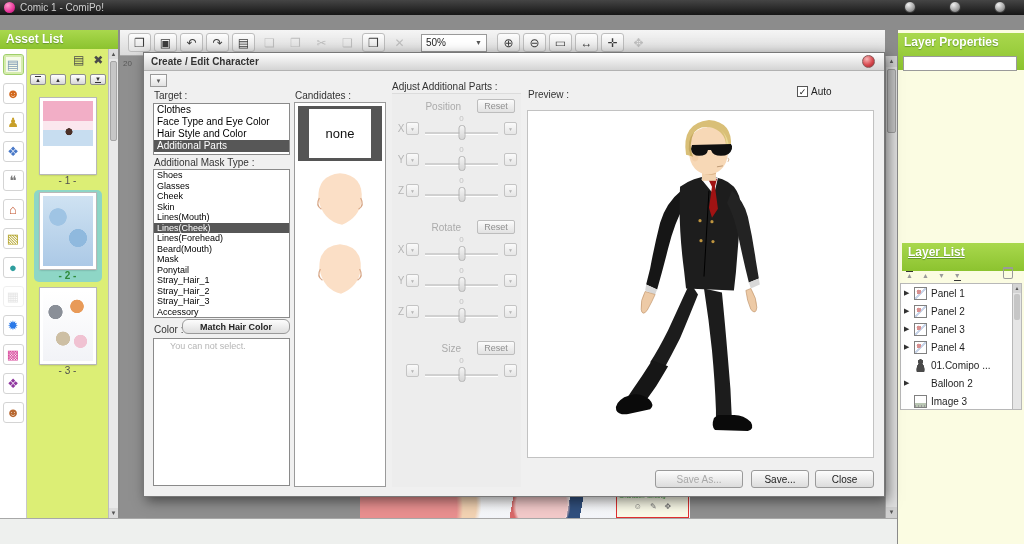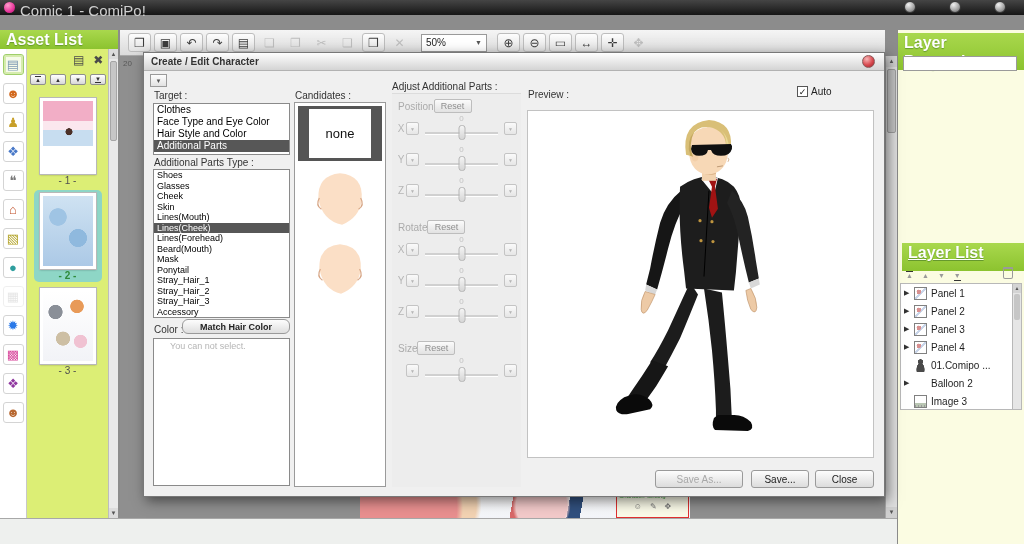--- a/index.html
+++ b/index.html
@@ -1,34 +1,34 @@
 <!DOCTYPE html>
 <html><head>
 <meta charset="utf-8">
 <style>
   html,body{margin:0;padding:0;}
   #app{position:relative;width:1024px;height:544px;background:#8c8c8c;font-family:"Liberation Sans",sans-serif;overflow:hidden;-webkit-font-smoothing:antialiased;}
   
   .titlebar{position:absolute;left:0;top:0;width:1024px;height:15px;background:linear-gradient(#454545,#161616);}
   .logo{position:absolute;left:4px;top:2px;width:11px;height:11px;border-radius:50%;background:radial-gradient(circle at 35% 30%,#ff9ecb,#e8359b 60%,#a6126b);}
-  .win-title{position:absolute;left:20px;top:2px;font-size:15px;color:#cfcfcf;}
+  .win-title{position:absolute;left:20px;top:2px;font-size:10px;color:#cfcfcf;}
   .win-controls{position:absolute;right:18px;top:1px;display:flex;gap:33px;}
   .winbtn{width:12px;height:12px;border-radius:50%;background:radial-gradient(circle at 35% 28%,#f2f2f2,#a8a8a8 55%,#636363);border:1px solid #3a3a3a;box-sizing:border-box;}
   
   .menubar{position:absolute;left:0;top:15px;width:1024px;height:15px;background:#3a3a3a;border-bottom:1px solid #202020;display:flex;align-items:center;}
   .menu-item{font-size:10px;color:#ececec;padding:0 9px;line-height:15px;}
   
   .toolbar{position:absolute;left:120px;top:30px;width:765px;height:26px;background:linear-gradient(#f5f5f5,#dadada);border-bottom:1px solid #a8a8a8;display:flex;align-items:center;padding-left:8px;box-sizing:border-box;}
   .tb-icons{display:flex;gap:3px;}
   .tb-btn{width:23px;height:19px;display:flex;align-items:center;justify-content:center;font-size:12px;color:#3c3c3c;background:linear-gradient(#fdfdfd,#e3e3e3);border:1px solid #bdbdbd;border-radius:3px;box-sizing:border-box;}
   .tb-btn.disabled{color:#bdbdbd;background:none;border-color:transparent;}
   .zoom-combo{width:56px;height:16px;background:#fff;border:1px solid #9a9a9a;font-size:10px;color:#222;display:flex;align-items:center;justify-content:space-between;padding:0 4px;margin:0 10px;}
   .zoom-combo .carat{font-size:7px;color:#555;}
   
-  .panel-header{background:linear-gradient(#a9d84d,#8cc32f);color:#fff;font-weight:bold;font-size:16px;line-height:19px;padding-left:6px;text-shadow:0 1px 1px rgba(90,140,40,.8);}
+  .panel-header{background:linear-gradient(#a9d84d,#8cc32f);color:#fff;font-weight:bold;font-size:12px;line-height:19px;padding-left:6px;text-shadow:0 1px 1px rgba(90,140,40,.8);}
   
   .asset-header{position:absolute;left:0;top:30px;width:118px;height:19px;box-sizing:border-box;}
   .asset-cats{position:absolute;left:0;top:49px;width:27px;height:469px;background:#fff;border-right:1px solid #c8c8c8;box-sizing:border-box;display:flex;flex-direction:column;align-items:center;padding-top:5px;gap:8px;}
   .cat-icon{width:21px;height:21px;border:1px solid #d4d4d4;border-radius:3px;background:#fff;display:flex;align-items:center;justify-content:center;font-size:13px;box-sizing:border-box;}
   .cat-icon.selected{border-color:#9fcf6a;box-shadow:0 0 0 2px #d6ecae inset;background:#f6fbe9;}
   .cat-icon.disabled{opacity:.35;}
   .asset-body{position:absolute;left:27px;top:49px;width:81px;height:469px;background:#dcee75;}
   .asset-actions{position:absolute;left:46px;top:4px;display:flex;gap:9px;}
   .asset-act{font-size:12px;color:#4a4a4a;}
   .asset-order{position:absolute;left:3px;top:25px;display:flex;gap:4px;}
@@ -125,21 +125,21 @@
   .match-btn{position:absolute;left:38px;top:266px;width:108px;height:15px;font-size:9px;font-weight:bold;color:#222;background:linear-gradient(#fdfdfd,#dedede);border:1px solid #9a9a9a;border-radius:6px;padding:0;font-family:"Liberation Sans",sans-serif;}
   .color-note{position:absolute;left:9px;top:285px;width:137px;height:148px;background:#fff;border:1px solid #8a8a8a;box-sizing:border-box;font-size:9px;color:#b5b5b5;padding:2px 16px;}
   .lbl-cand{left:151px;top:37px;}
   .cand-panel{position:absolute;left:150px;top:49px;width:92px;height:385px;background:#fff;border:1px solid #9a9a9a;box-sizing:border-box;}
   .cand-none{margin:3px auto 0;width:84px;height:55px;background:#555;display:flex;align-items:center;justify-content:center;}
   .none-inner{width:62px;height:49px;background:#fff;font-size:13px;color:#111;display:flex;align-items:center;justify-content:center;}
   .cand-face{width:66px;height:62px;margin:8px auto 0;}
   .cand-face svg{width:100%;height:100%;}
   .lbl-adjust{left:248px;top:28px;}
   .adjust-panel{position:absolute;left:248px;top:40px;width:129px;height:394px;background:#ededed;border-top:1px solid #dcdcdc;box-sizing:border-box;}
-  .adj-head{display:flex;justify-content:flex-start;align-items:center;padding:5px 6px 0 6px;}
+  .adj-head{display:flex;justify-content:flex-end;align-items:center;padding:5px 6px 0 6px;gap:16px;}
   .adj-head.gap{margin-top:9px;}
   .adj-name{font-size:10px;color:#ababab;}
   .reset-btn{width:38px;height:14px;font-size:9px;color:#8f8f8f;background:linear-gradient(#fbfbfb,#e2e2e2);border:1px solid #bdbdbd;border-radius:2px;padding:0;font-family:"Liberation Sans",sans-serif;}
   .slider-row{display:flex;align-items:center;height:31px;padding:0 4px;}
   .axis{width:10px;font-size:10px;color:#b5b5b5;text-align:center;}
   .spin{width:13px;height:13px;border:1px solid #c4c4c4;background:linear-gradient(#fafafa,#e6e6e6);border-radius:2px;font-size:5px;color:#b5b5b5;display:flex;align-items:center;justify-content:center;box-sizing:border-box;}
   .track-wrap{flex:1;position:relative;height:31px;margin:0 4px;}
   .s-val{position:absolute;left:50%;top:1px;transform:translateX(-50%);font-size:8px;color:#c2c2c2;}
   .track{position:absolute;left:2px;right:2px;top:19px;height:2px;background:#d0d0d0;border-bottom:1px solid #fff;}
   .thumbp{position:absolute;left:50%;top:12px;transform:translateX(-50%);width:7px;height:15px;background:linear-gradient(#f4f4f4,#d6d6d6);border:1px solid #b5b5b5;border-radius:3px;box-sizing:border-box;}
@@ -416,21 +416,21 @@
     <div class="mini-combo">▼</div>
     <div class="lbl lbl-target">Target :</div>
     <div class="listbox target-list">
 
     <div class="li">Clothes</div>
         <div class="li">Face Type and Eye Color</div>
         <div class="li">Hair Style and Color</div>
         <div class="li selected">Additional Parts</div>
       </div>
 
-    <div class="lbl lbl-ptype">Additional Parts Type :</div>
+    <div class="lbl lbl-ptype">Additional Mask Type :</div>
     <div class="listbox parts-list">
 
     <div class="li">Shoes</div>
         <div class="li">Glasses</div>
         <div class="li">Cheek</div>
         <div class="li">Skin</div>
         <div class="li">Lines(Mouth)</div>
         <div class="li selected">Lines(Cheek)</div>
         <div class="li">Lines(Forehead)</div>
         <div class="li">Beard(Mouth)</div>

